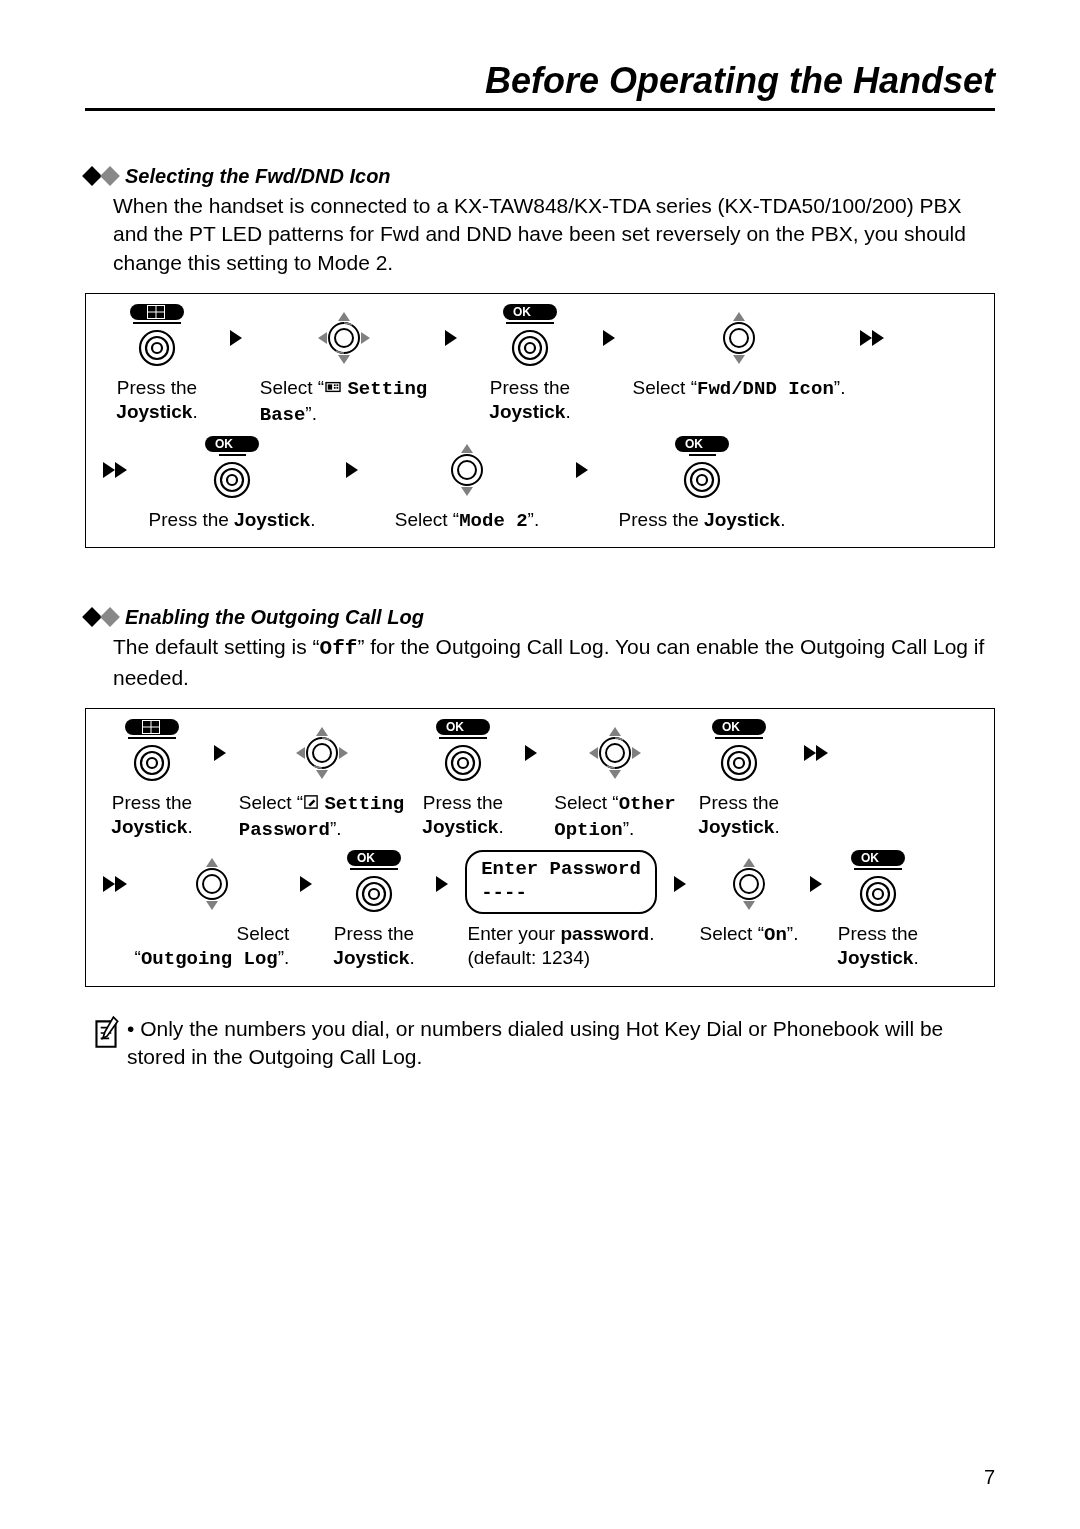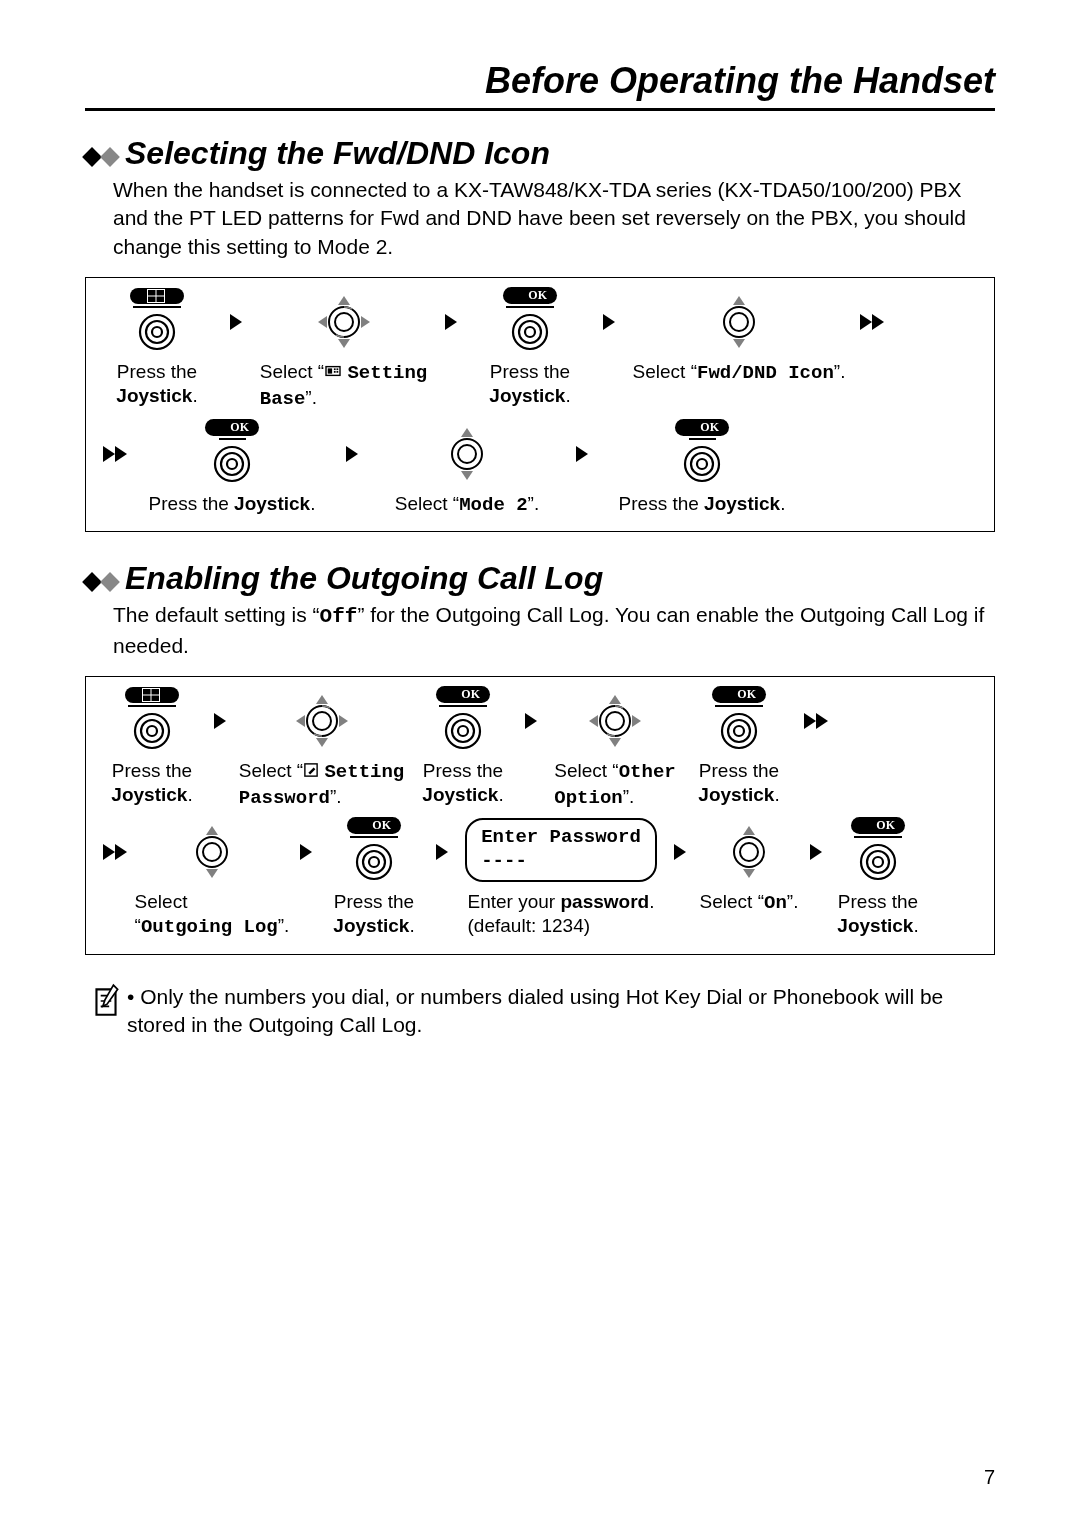--- a/index.html
+++ b/index.html
@@ -24,21 +24,21 @@
     margin-bottom: 24px;
   }
   .sec-row { display: flex; align-items: baseline; margin-bottom: 4px; }
   .sec-dia { margin-right: 8px; display: inline-flex; gap: 4px; }
   .dia {
     width: 14px; height: 14px; background: #000;
     transform: rotate(45deg);
   }
   .dia.gray { background: #888; }
   .sec-title {
-    font-style: italic; font-weight: bold; font-size: 32px;
+    font-style: italic; font-weight: bold; font-size: 20px; margin-top: 30px;
   }
   .sec-body {
     font-size: 21px; line-height: 1.35;
     margin-left: 28px;
     margin-bottom: 16px;
   }
   .mono { font-family: "Courier New", Courier, monospace; font-weight: bold; }
   b.pt { font-weight: bold; margin-top: 36px; }
   .flowbox {
     border: 1.5px solid #000;
@@ -62,21 +62,21 @@
   .joy { display:inline-block; }
   .joy-dir svg { width: 60px; height: 60px; }
   .joy-plain svg { width: 40px; height: 40px; }
   .menukey {
     background:#000; color:#fff; font-size:12px; border-radius:10px;
     padding:1px 10px; display:flex; align-items:center; justify-content:center;
     min-width:34px; font-weight:bold;
   }
   .okkey {
     background:#000; color:#fff; font-size:12px; font-weight:bold; border-radius:10px;
-    padding:1px 10px; min-width:34px; text-align:right;font-family:Liberation Serif, serif;
+    padding:1px 10px; min-width:34px; text-align:left;
   }
   .note-row { display:flex; align-items:flex-start; font-size:21px; line-height:1.35;margin-top:8px; }
   .note-icon { width:42px; flex:0 0 42px; display:flex; justify-content:center; }
   .bullet::before{ content:"• "; }
   .pwd-box {
     border:2px solid #000; border-radius:18px;
     padding:6px 14px; font-family:"Courier New",monospace; font-weight:bold; font-size:19px;
     line-height:1.25;
   }
   .page-num { position:absolute; right:85px; bottom:40px; font-size:20px; }
@@ -384,21 +384,21 @@
           <use href="#tri-rr"></use>
         </svg>
       </div>
 
     <div class="step" style="width:160px">
       <div class="step-icon">
           <span class="joy joy-dir"><svg viewBox="0 0 60 60">
               <use href="#joy-dir-ud"></use>
             </svg></span>
         </div>
-      <div class="step-lbl" style="text-align:left">
+      <div class="step-lbl" style="text-align:right">
         <span>Select</span><br>
         <span>“</span><span class="mono">Outgoing Log</span><span>”.</span>
       </div>
     </div>
     <div class="arrow" style="width:28px">
         <svg viewBox="0 0 12 16">
           <use href="#tri-r"></use>
         </svg>
       </div>
 

